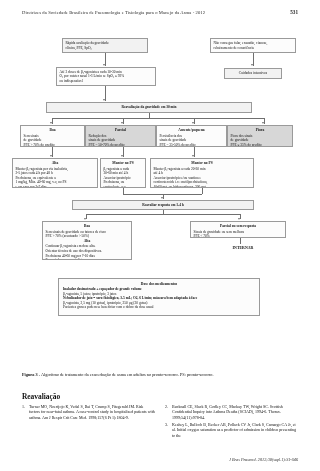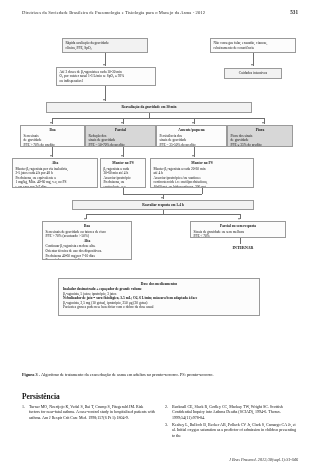--- a/index.html
+++ b/index.html
@@ -241,21 +241,21 @@
       <span class="ln">β₂-agonista, 2,5 mg (10 gotas), ipratrópio, 250 µg (20 gotas)</span>
       <span class="ln">Pacientes graves podem se beneficiar com o dobro da dose usual</span>
     </div>
 
   </div>
 
   <div class="caption">
     <b>Figura 3 -</b><span> Algoritmo de tratamento da exacerbação de asma em adultos no pronto-socorro. PS: pronto-socorro.</span>
   </div>
 
-  <div class="refs-title">Persistência</div>
+  <div class="refs-title">Reavaliação</div>
 
   <div class="refcols">
     <div class="refcol">
       <div class="ref">
         <span class="num">1.</span>
         <span class="txt">Turner MO, Noertjojo K, Vedal S, Bai T, Crump S, Fitzgerald JM. Risk factors for near-fatal asthma. A case-control study in hospitalized patients with asthma. Am J Respir Crit Care Med. 1998;157(6 Pt 1):1804-9.</span>
       </div>
     </div>
     <div class="refcol">
       <div class="ref">

